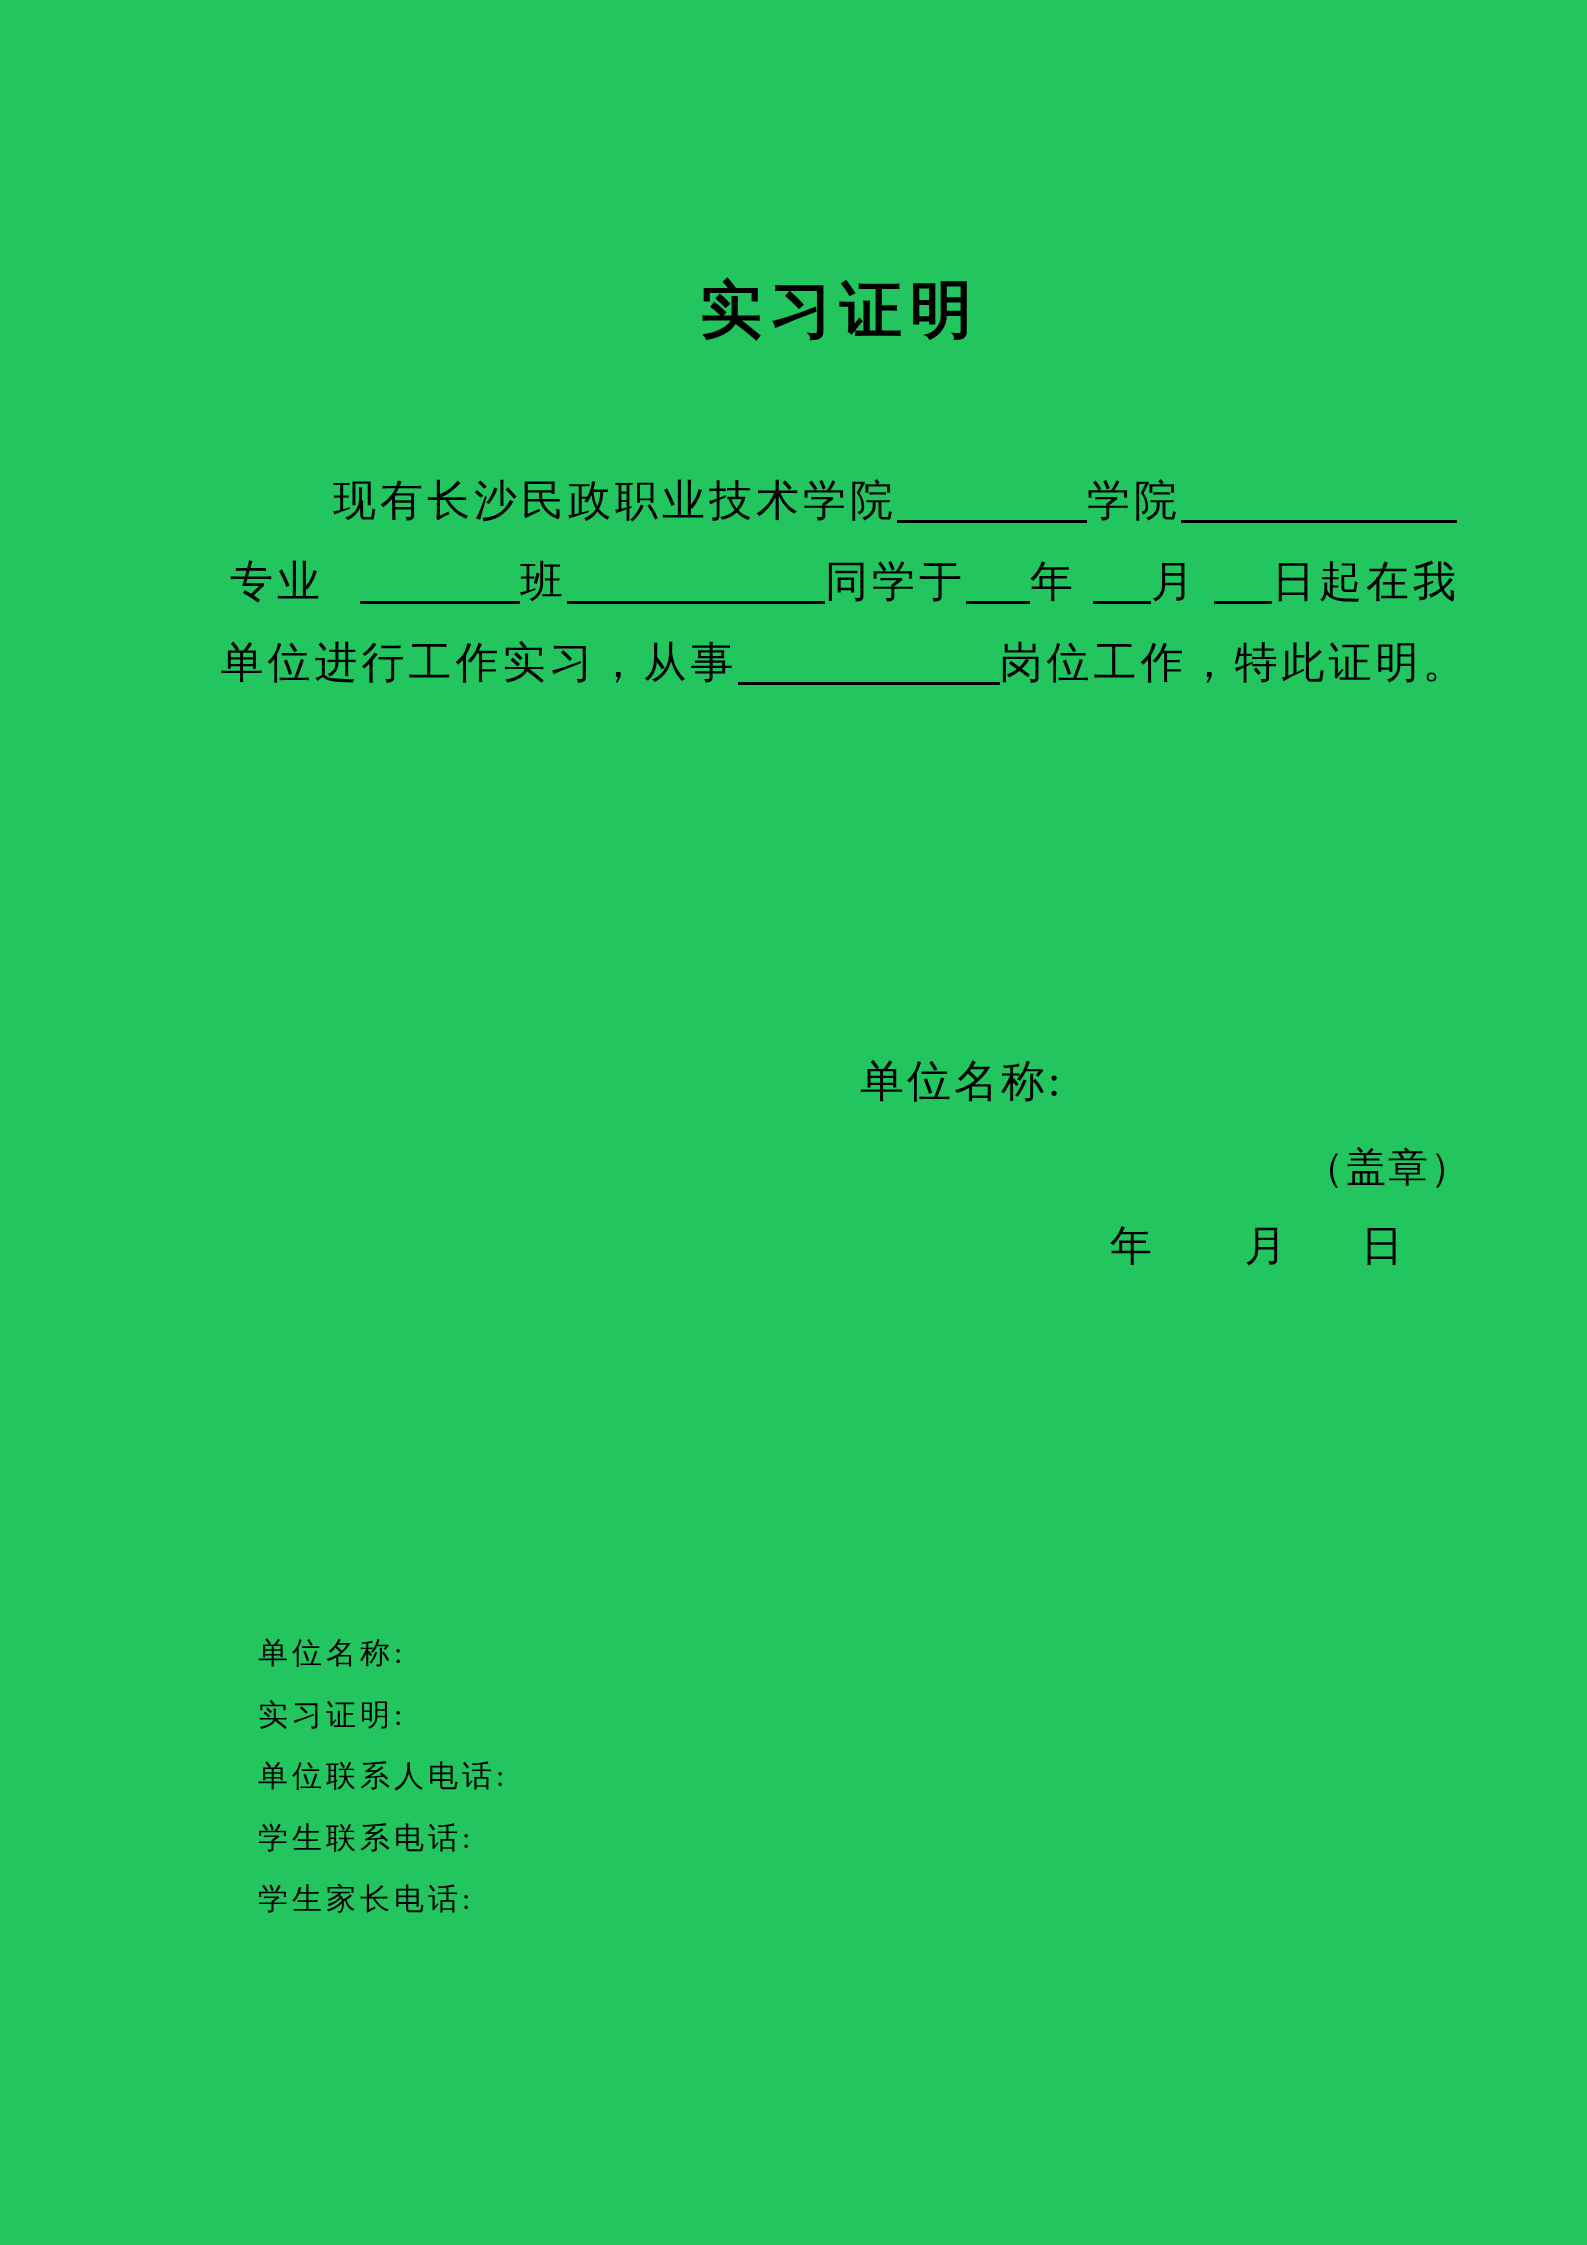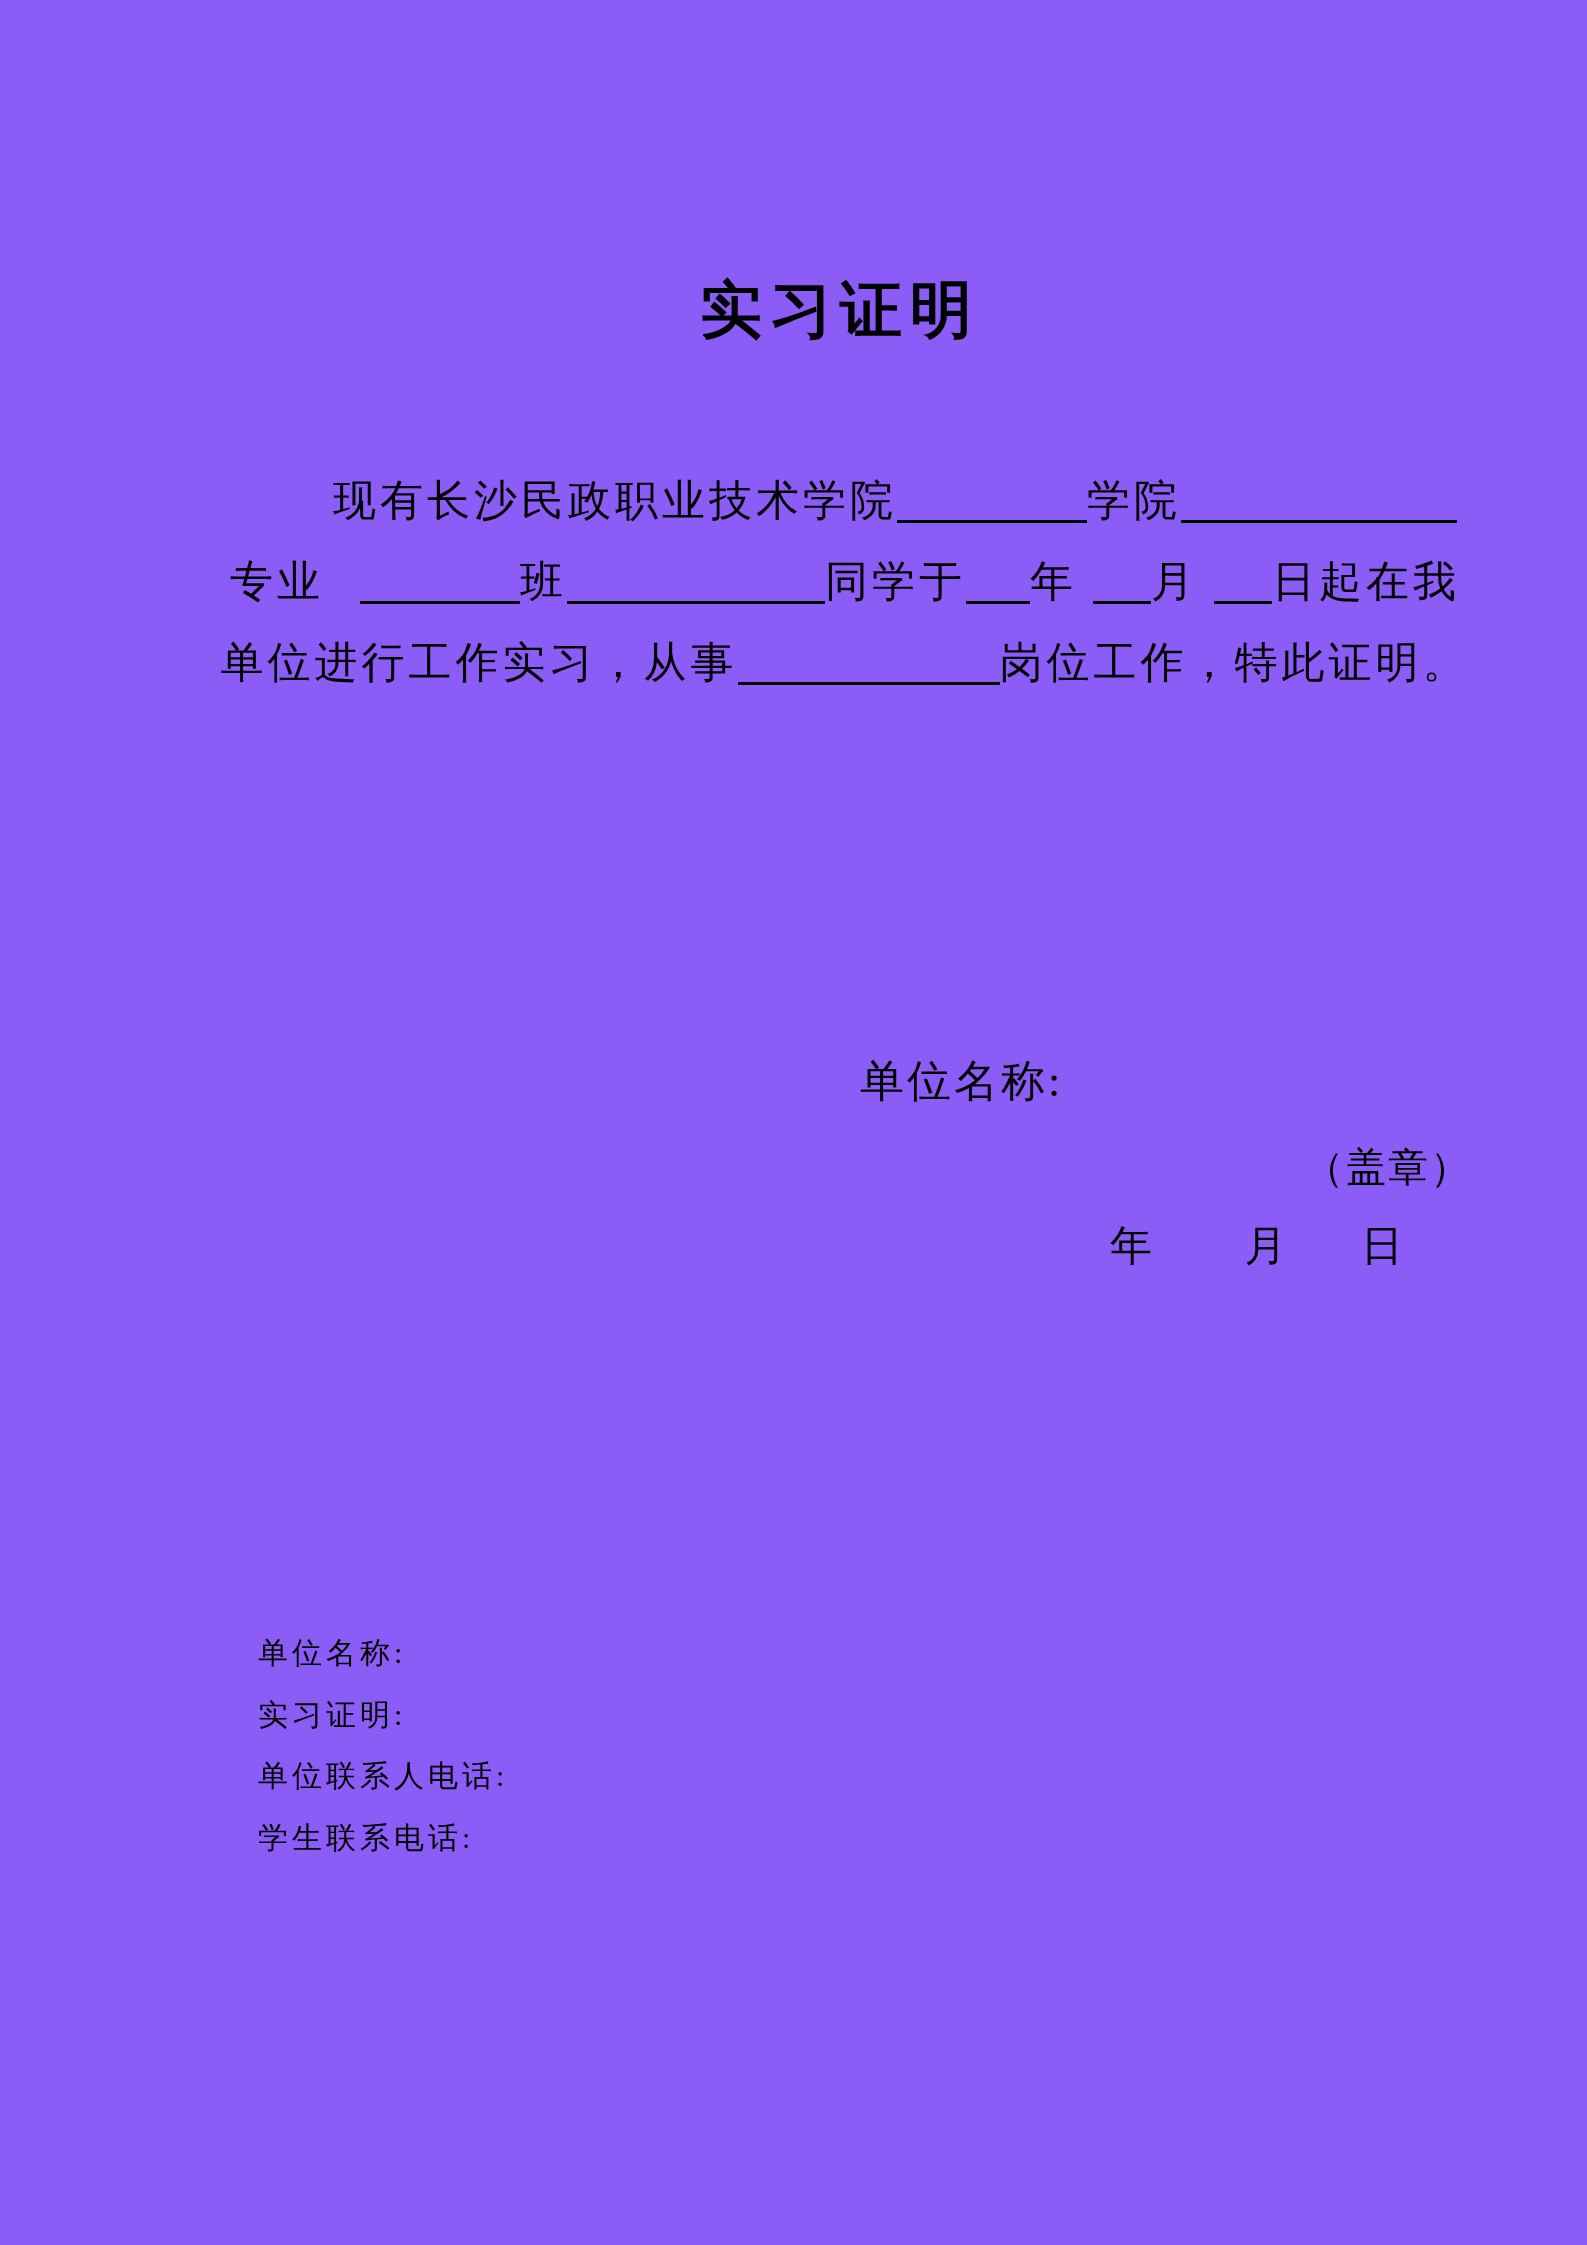--- a/index.html
+++ b/index.html
@@ -1,20 +1,20 @@
 <!DOCTYPE html>
 <html><head>
 <meta charset="utf-8">
 <style>
   html, body { margin: 0; padding: 0; background: #ffffff; }
   .page {
     position: relative;
     width: 1587px;
     height: 2245px;
-    background: #8b5cf6;
+    background: #22c55e;
     color: #000000;
     font-family: "Liberation Serif", "DejaVu Serif", serif;
     overflow: hidden;
   }
   .doc-title {
     position: absolute;
     top: 268px;
     left: 220px;
     width: 1240px;
     text-align: center;
@@ -98,15 +98,16 @@
     <span class="date-year">年</span>
     <span class="date-month">月</span>
     <span class="date-day">日</span>
   </div>
 
   <div class="contacts">
     <div class="contact-item">单位名称:</div>
     <div class="contact-item">实习证明:</div>
     <div class="contact-item">单位联系人电话:</div>
     <div class="contact-item">学生联系电话:</div>
+    <div class="contact-item">学生家长电话:</div>
   </div>
 
 </div>
 
 </body></html>

